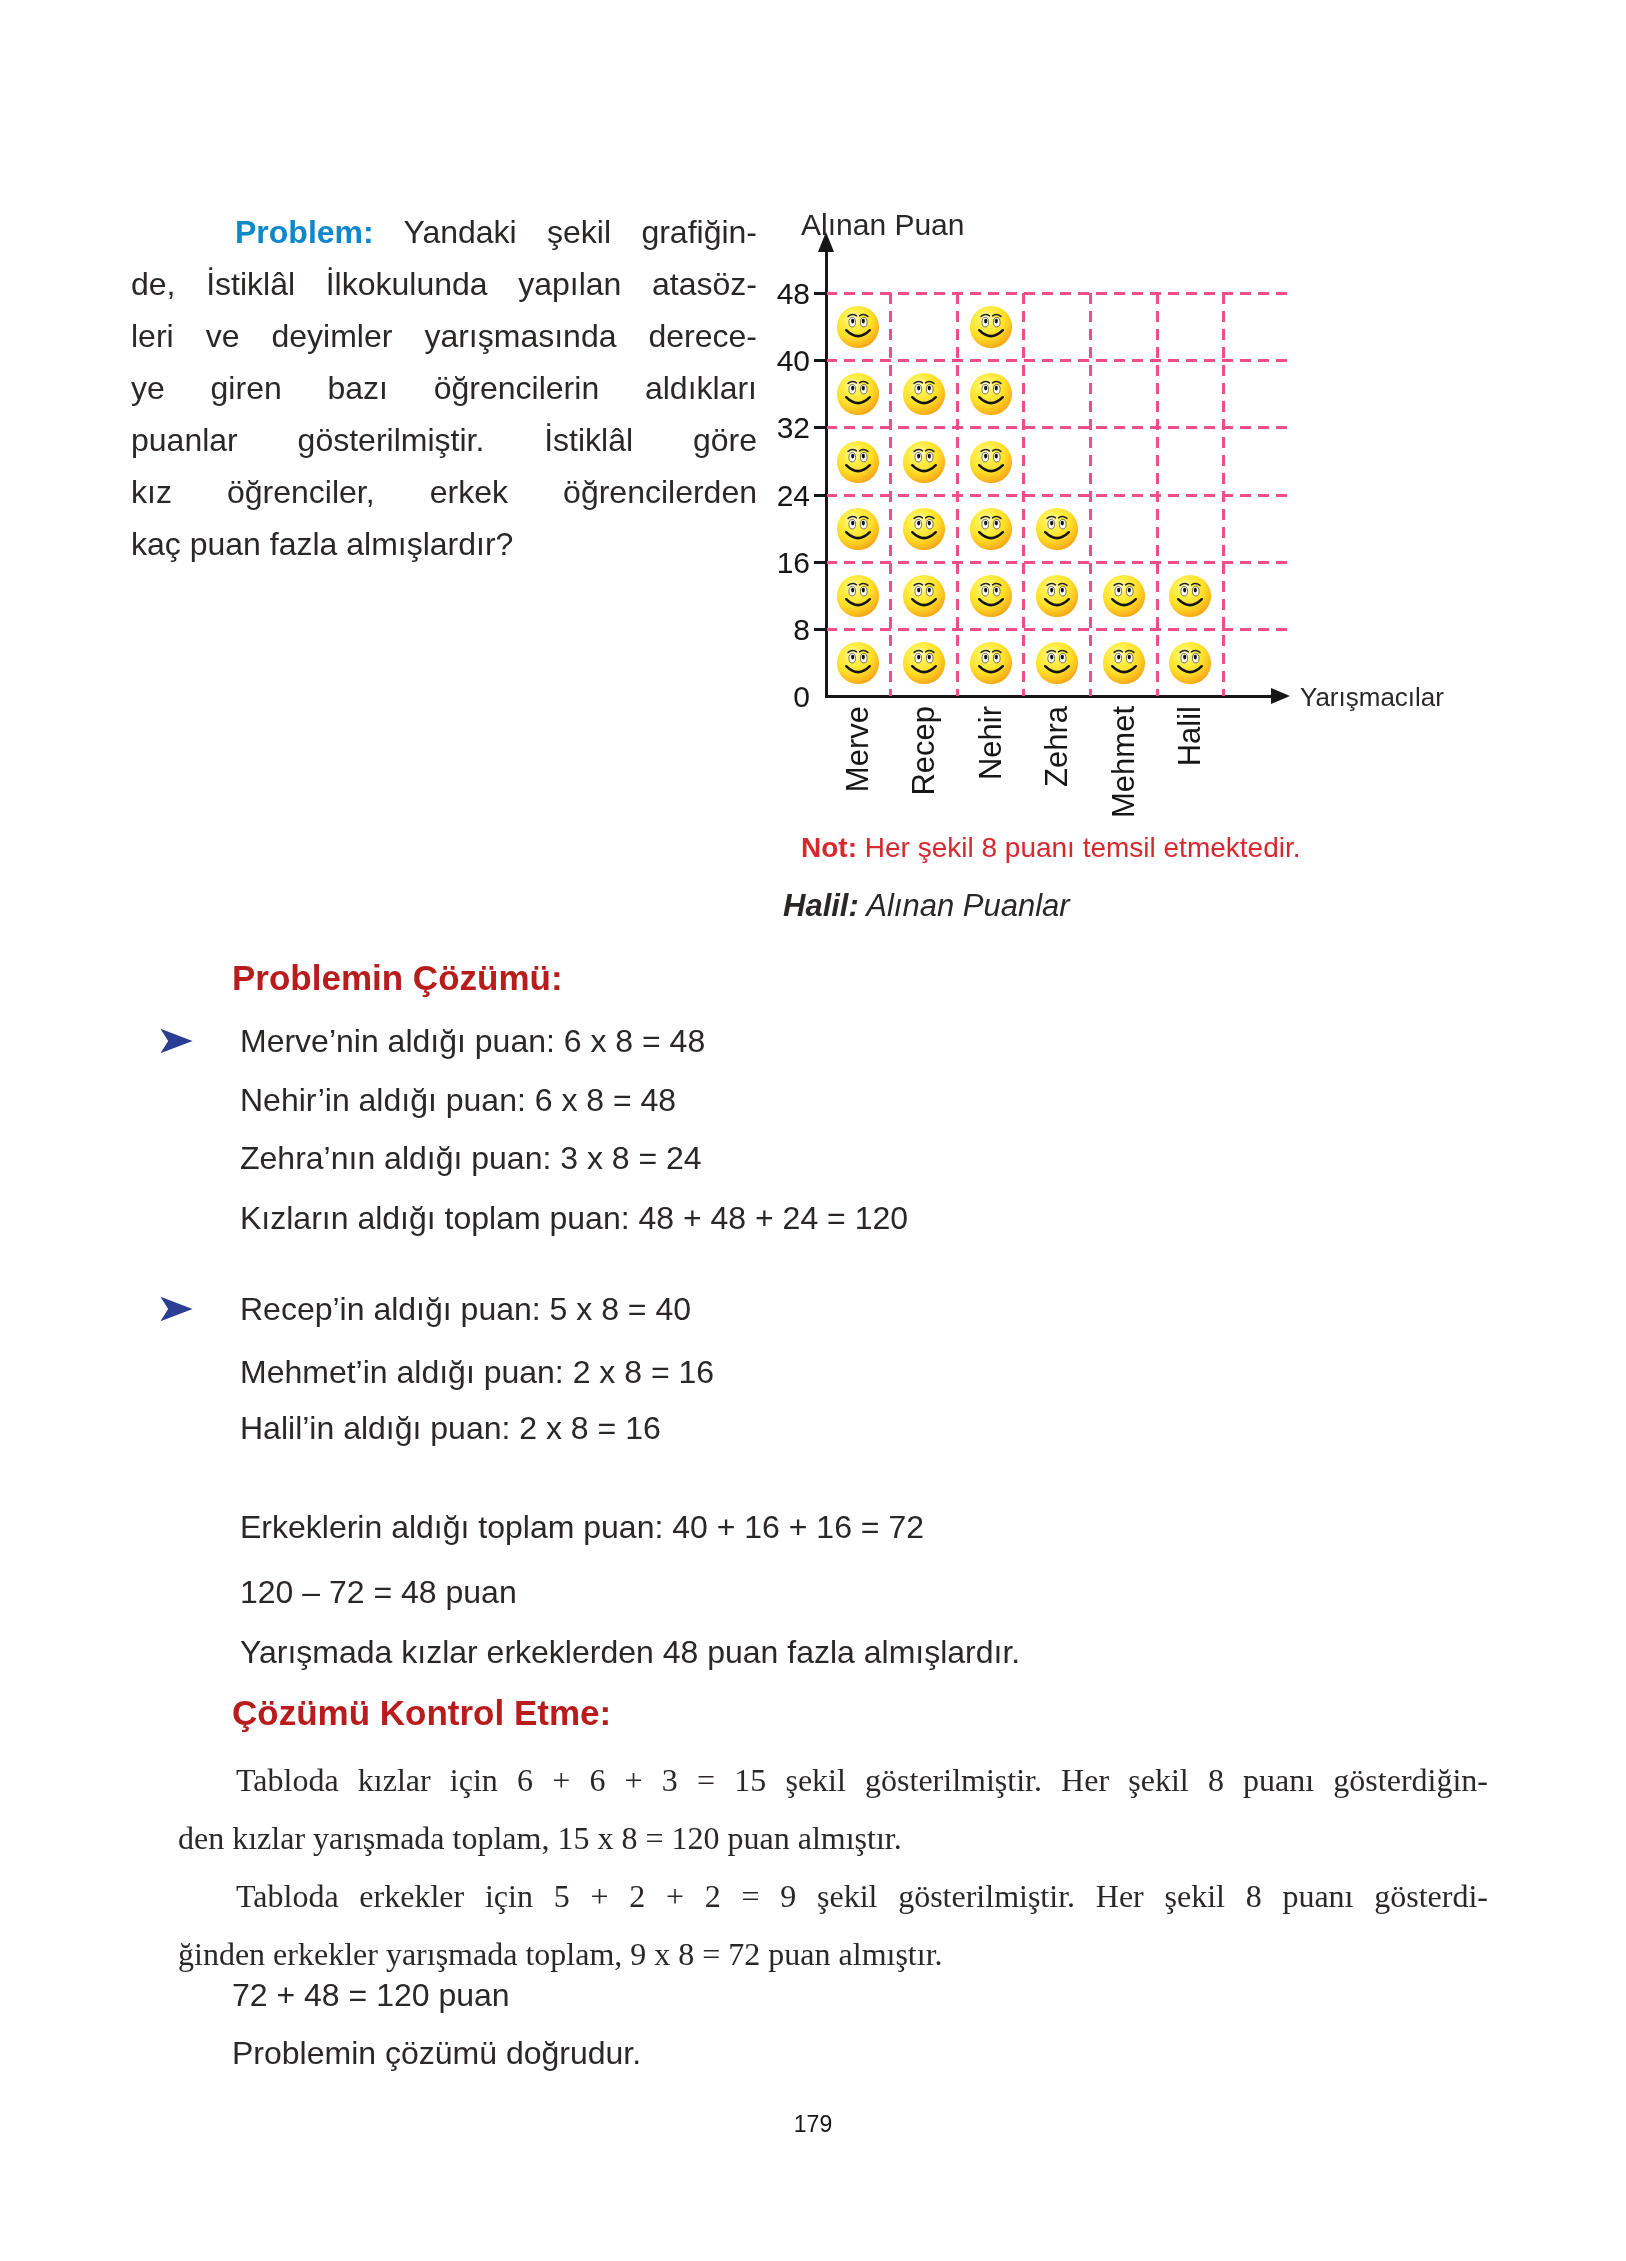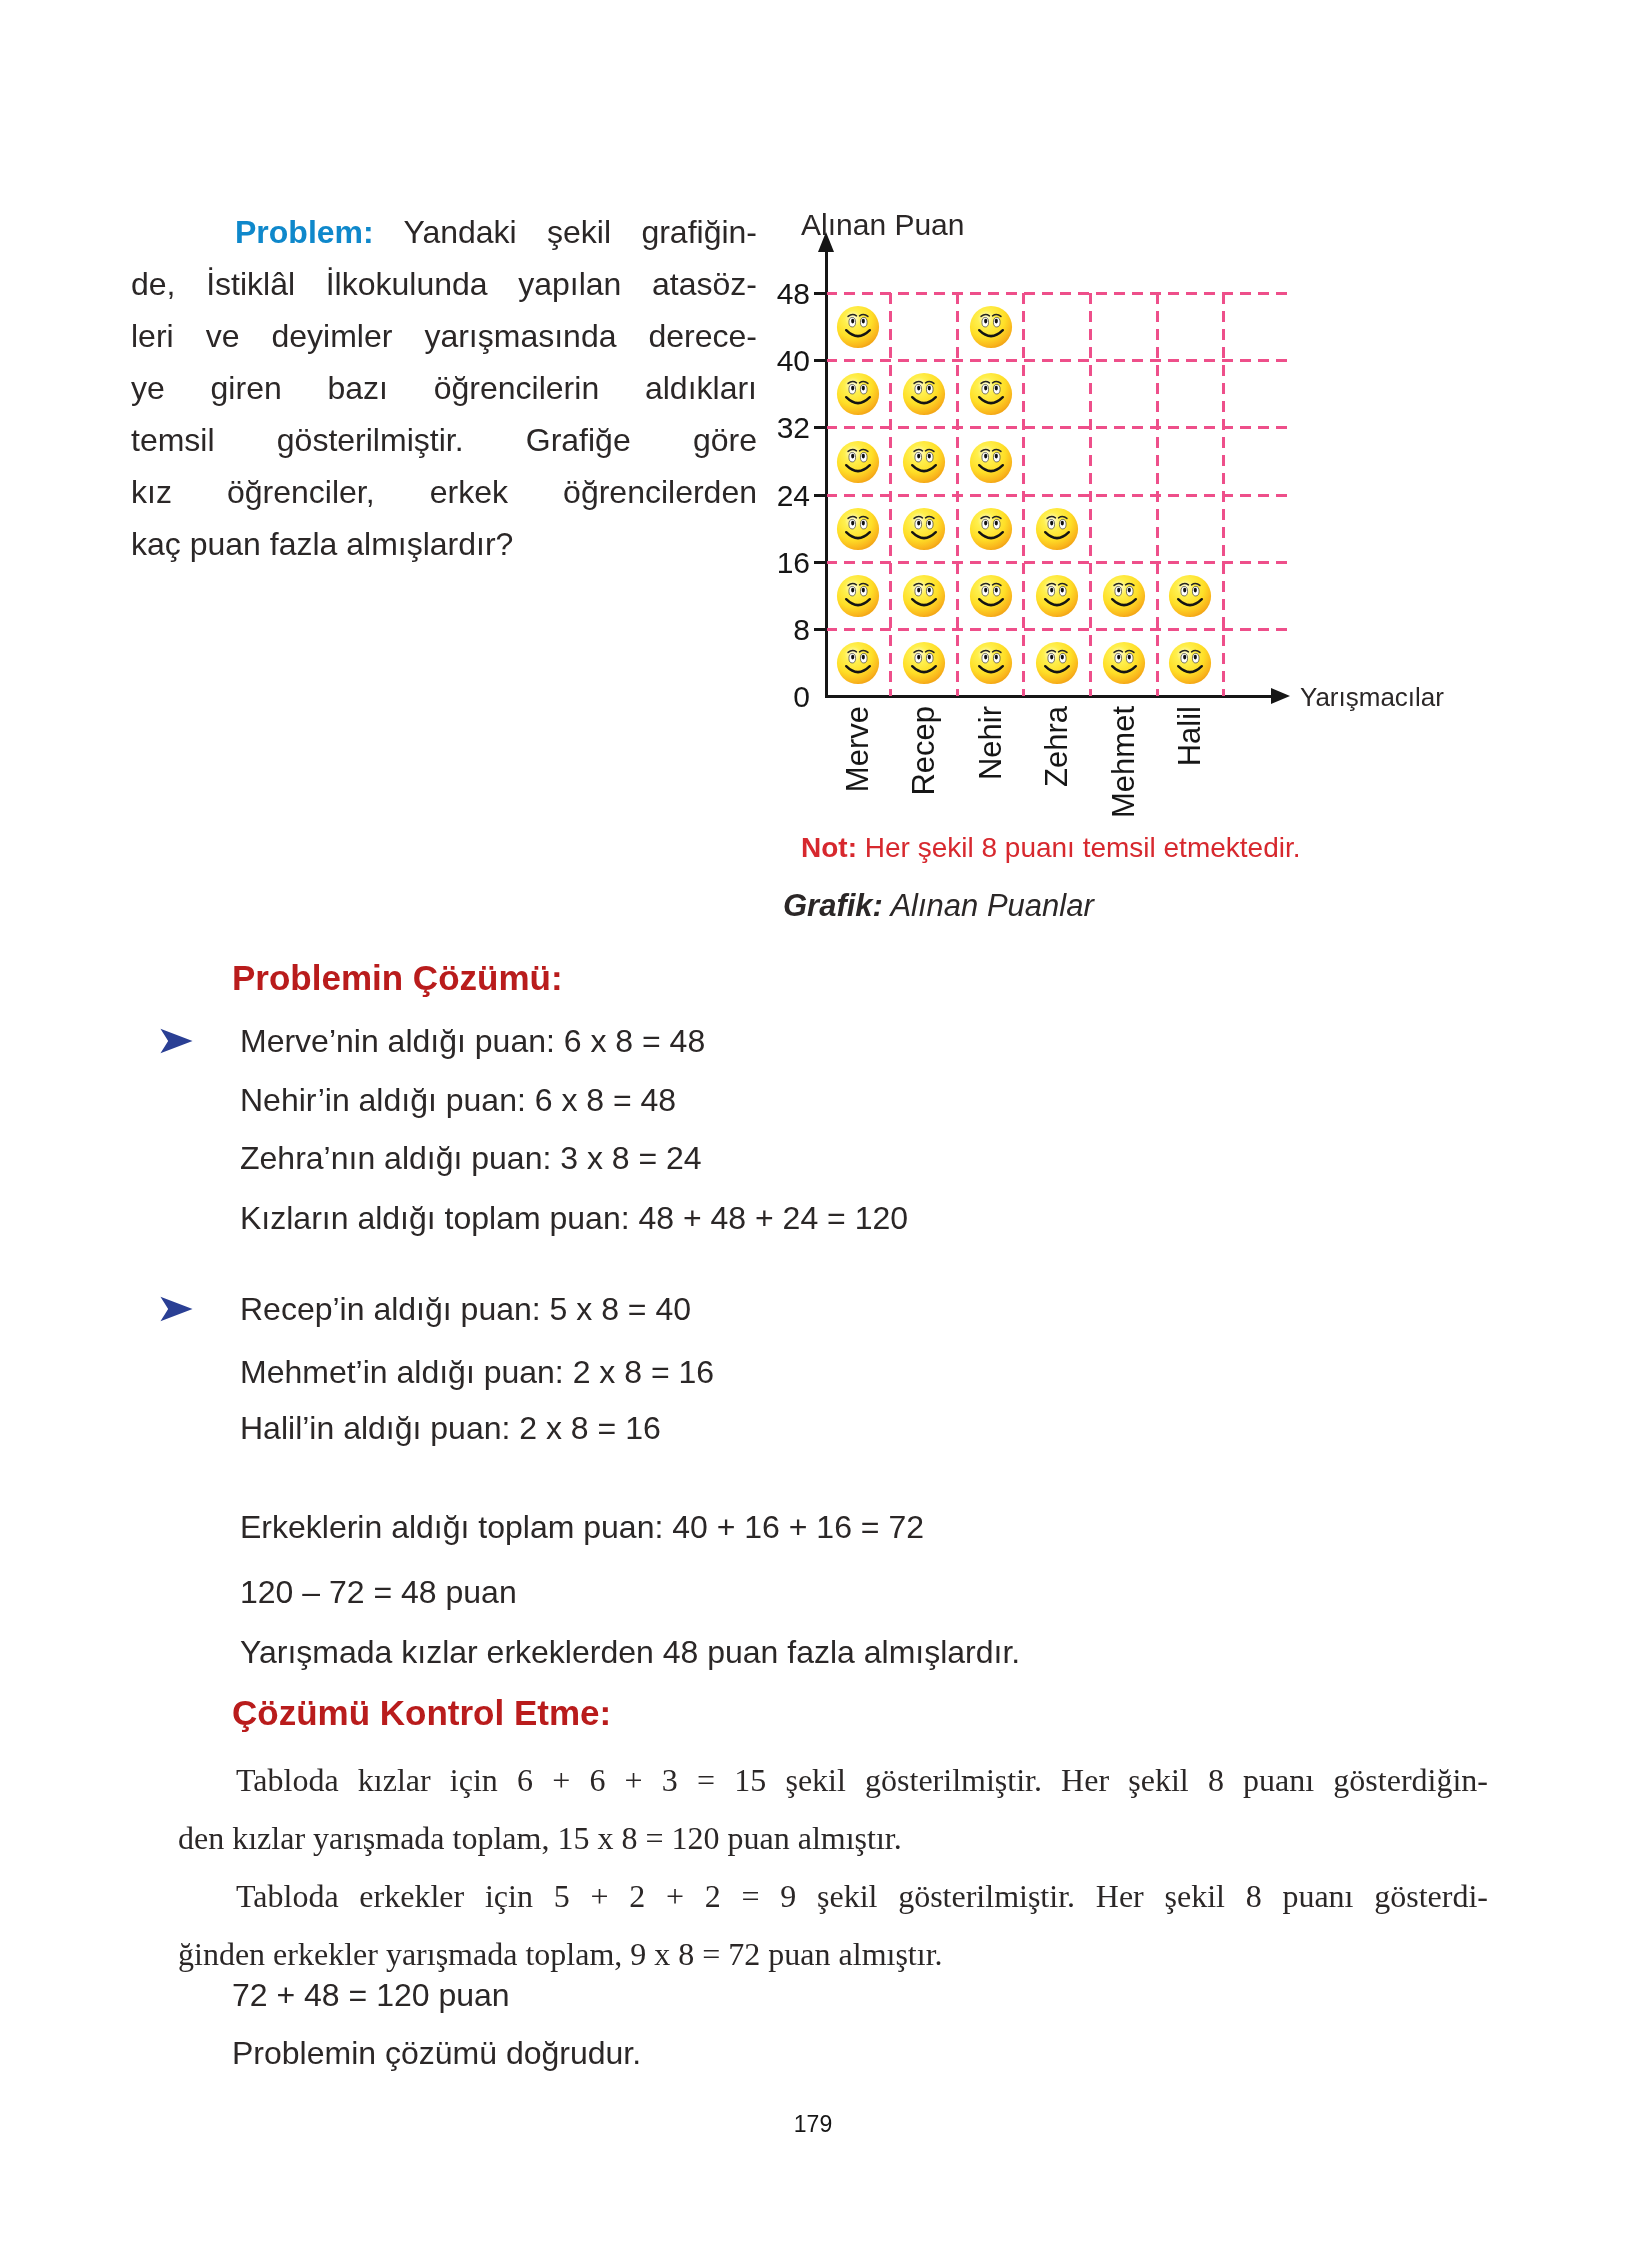--- a/index.html
+++ b/index.html
@@ -83,21 +83,21 @@
   </defs>
 </svg>
 
 <div class="page">
 
   <div class="problem-para">
     <div class="pline just indent1"><span class="blue-label">Problem:</span><span> Yandaki şekil grafiğin-</span></div>
     <div class="pline just">de, İstiklâl İlkokulunda yapılan atasöz-</div>
     <div class="pline just">leri ve deyimler yarışmasında derece-</div>
     <div class="pline just">ye giren bazı öğrencilerin aldıkları</div>
-    <div class="pline just">temsil gösterilmiştir. Grafiğe göre</div>
+    <div class="pline just">puanlar gösterilmiştir. İstiklâl göre</div>
     <div class="pline just">kız öğrenciler, erkek öğrencilerden</div>
     <div class="pline">kaç puan fazla almışlardır?</div>
   </div>
 
   <div class="chart">
     <div class="chart-title">Alınan Puan</div>
     <div class="plot">
       <div class="yaxis"></div>
       <div class="yarrow"></div>
       <div class="xaxis"></div>
@@ -203,21 +203,21 @@
         </svg>
         <svg class="smiley" style="left: 428px; top: 385px;" viewBox="0 0 68 68" width="46" height="46">
           <use href="#smiley"></use>
         </svg>
         <div class="catlab" style="left: 451px; top: 518px;">Halil</div>
       </div>
     <div class="xlabel">Yarışmacılar</div>
   </div>
 
   <div class="note"><b>Not:</b><span> Her şekil 8 puanı temsil etmektedir.</span></div>
-  <div class="caption"><span class="cap-label">Grafik:</span><span> Alınan Puanlar</span></div>
+  <div class="caption"><span class="cap-label">Halil:</span><span> Alınan Puanlar</span></div>
 
   <div class="h-blue" style="top:957px;">Problemin Çözümü:</div>
 
   <svg class="bullet-arrow" style="top:1027px;" viewBox="0 0 52 42" width="35" height="28">
       <use href="#bullet"></use>
     </svg>
   <div class="sline" style="top:1020px;">Merve’nin aldığı puan: 6 x 8 = 48</div>
   <div class="sline" style="top:1079px;">Nehir’in aldığı puan: 6 x 8 = 48</div>
   <div class="sline" style="top:1137px;">Zehra’nın aldığı puan: 3 x 8 = 24</div>
   <div class="sline" style="top:1197px;">Kızların aldığı toplam puan: 48 + 48 + 24 = 120</div>

